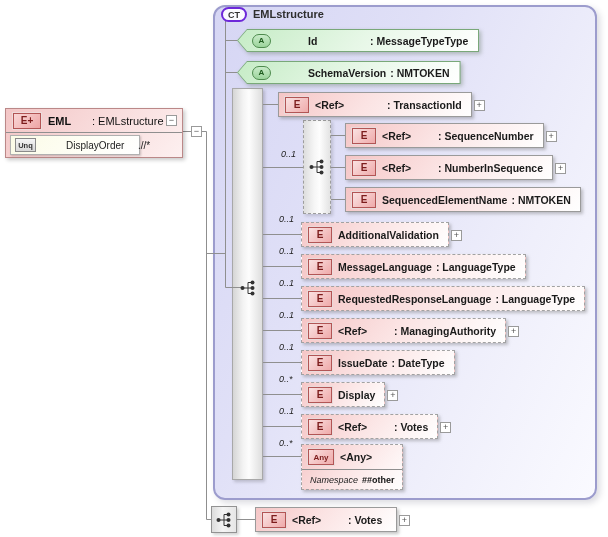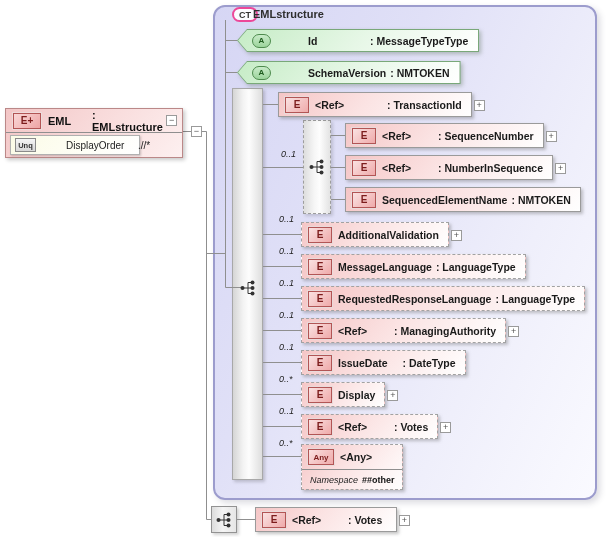--- a/index.html
+++ b/index.html
@@ -13,22 +13,22 @@
 
   
   .ct-container{
     left:213px;top:5px;width:384px;height:495px;
     border:2px solid #9c9ccd;border-radius:12px;
     background:linear-gradient(115deg,#d6d6f4 0%,#e0e0f7 35%,#efeffb 70%,#fafaff 100%);
     box-shadow:3px 3px 6px rgba(60,60,90,0.18);
     z-index:0;
   }
   .ct-badge{
-    left:232px;top:7px;width:26px;height:15px;
-    border:2px solid #ec4899;border-radius:8px;background:#fbfbff;
+    left:221px;top:7px;width:26px;height:15px;
+    border:2px solid #6d28d9;border-radius:8px;background:#fbfbff;
     color:#333;font-size:9px;font-weight:bold;
     display:flex;align-items:center;justify-content:center;z-index:3;
   }
   .ct-title{left:253px;top:8px;font-size:11px;font-weight:bold;color:#2e2e2e;z-index:3;}
 
   
   .seq-bar{
     left:232px;top:88px;width:31px;height:392px;
     border:1px solid #a8a8a8;
     background:linear-gradient(90deg,#d5d5d5 0%,#f3f3f3 35%,#fdfdfd 55%,#dedede 100%);
@@ -124,21 +124,21 @@
   }
   .root-title{height:23px;display:flex;align-items:center;padding:0 5px 0 7px;border-bottom:1px solid #8f8f8f;}
   .rootbadge{
     width:26px;height:14px;flex:0 0 auto;margin-right:7px;
     border:1px solid #b25555;outline:1px solid #eedcdc;
     background:linear-gradient(135deg,#fad8d8 0%,#eda4a4 100%);
     color:#7c1d1d;font-size:10px;font-weight:bold;
     display:flex;align-items:center;justify-content:center;
   }
   .rootname{font-size:11px;font-weight:bold;color:#111;display:inline-block;min-width:44px;}
-  .roottype{font-size:11px;font-weight:bold;color:#111;}
+  .roottype{font-size:11px;font-weight:normal;color:#111;}
   .minibox{
     width:11px;height:11px;border:1px solid #9a9a9a;background:#fff;color:#555;
     font-size:9px;line-height:9px;display:flex;align-items:center;justify-content:center;
     box-sizing:border-box;
   }
   .root-collapse{margin-left:auto;}
   .root-expand{left:191px;top:126px;z-index:4;}
   .unq-box{
     left:10px;top:135px;width:130px;height:20px;
     border:1px solid #b0b0b0;
@@ -256,21 +256,21 @@
 </div>
 <div class="abs el dashed" style="left:301px;top:318px;">
   <span class="ebadge">E</span>
   <span class="refcol">&lt;Ref&gt;</span>
   <span class="typ">: ManagingAuthority</span>
   <span class="plusbox">+</span>
 </div>
 <div class="abs el dashed" style="left:301px;top:350px;">
   <span class="ebadge">E</span>
   <span>IssueDate</span>
-  <span class="typ" style="margin-left:15px;">: DateType</span>
+  <span class="typ" style="margin-left:4px;">: DateType</span>
 </div>
 <div class="abs el dashed" style="left:301px;top:382px;min-width:78px;">
   <span class="ebadge">E</span>
   <span>Display</span>
   <span class="plusbox">+</span>
 </div>
 <div class="abs el dashed" style="left:301px;top:414px;min-width:126px;">
   <span class="ebadge">E</span>
   <span class="refcol">&lt;Ref&gt;</span>
   <span class="typ">: Votes</span>

